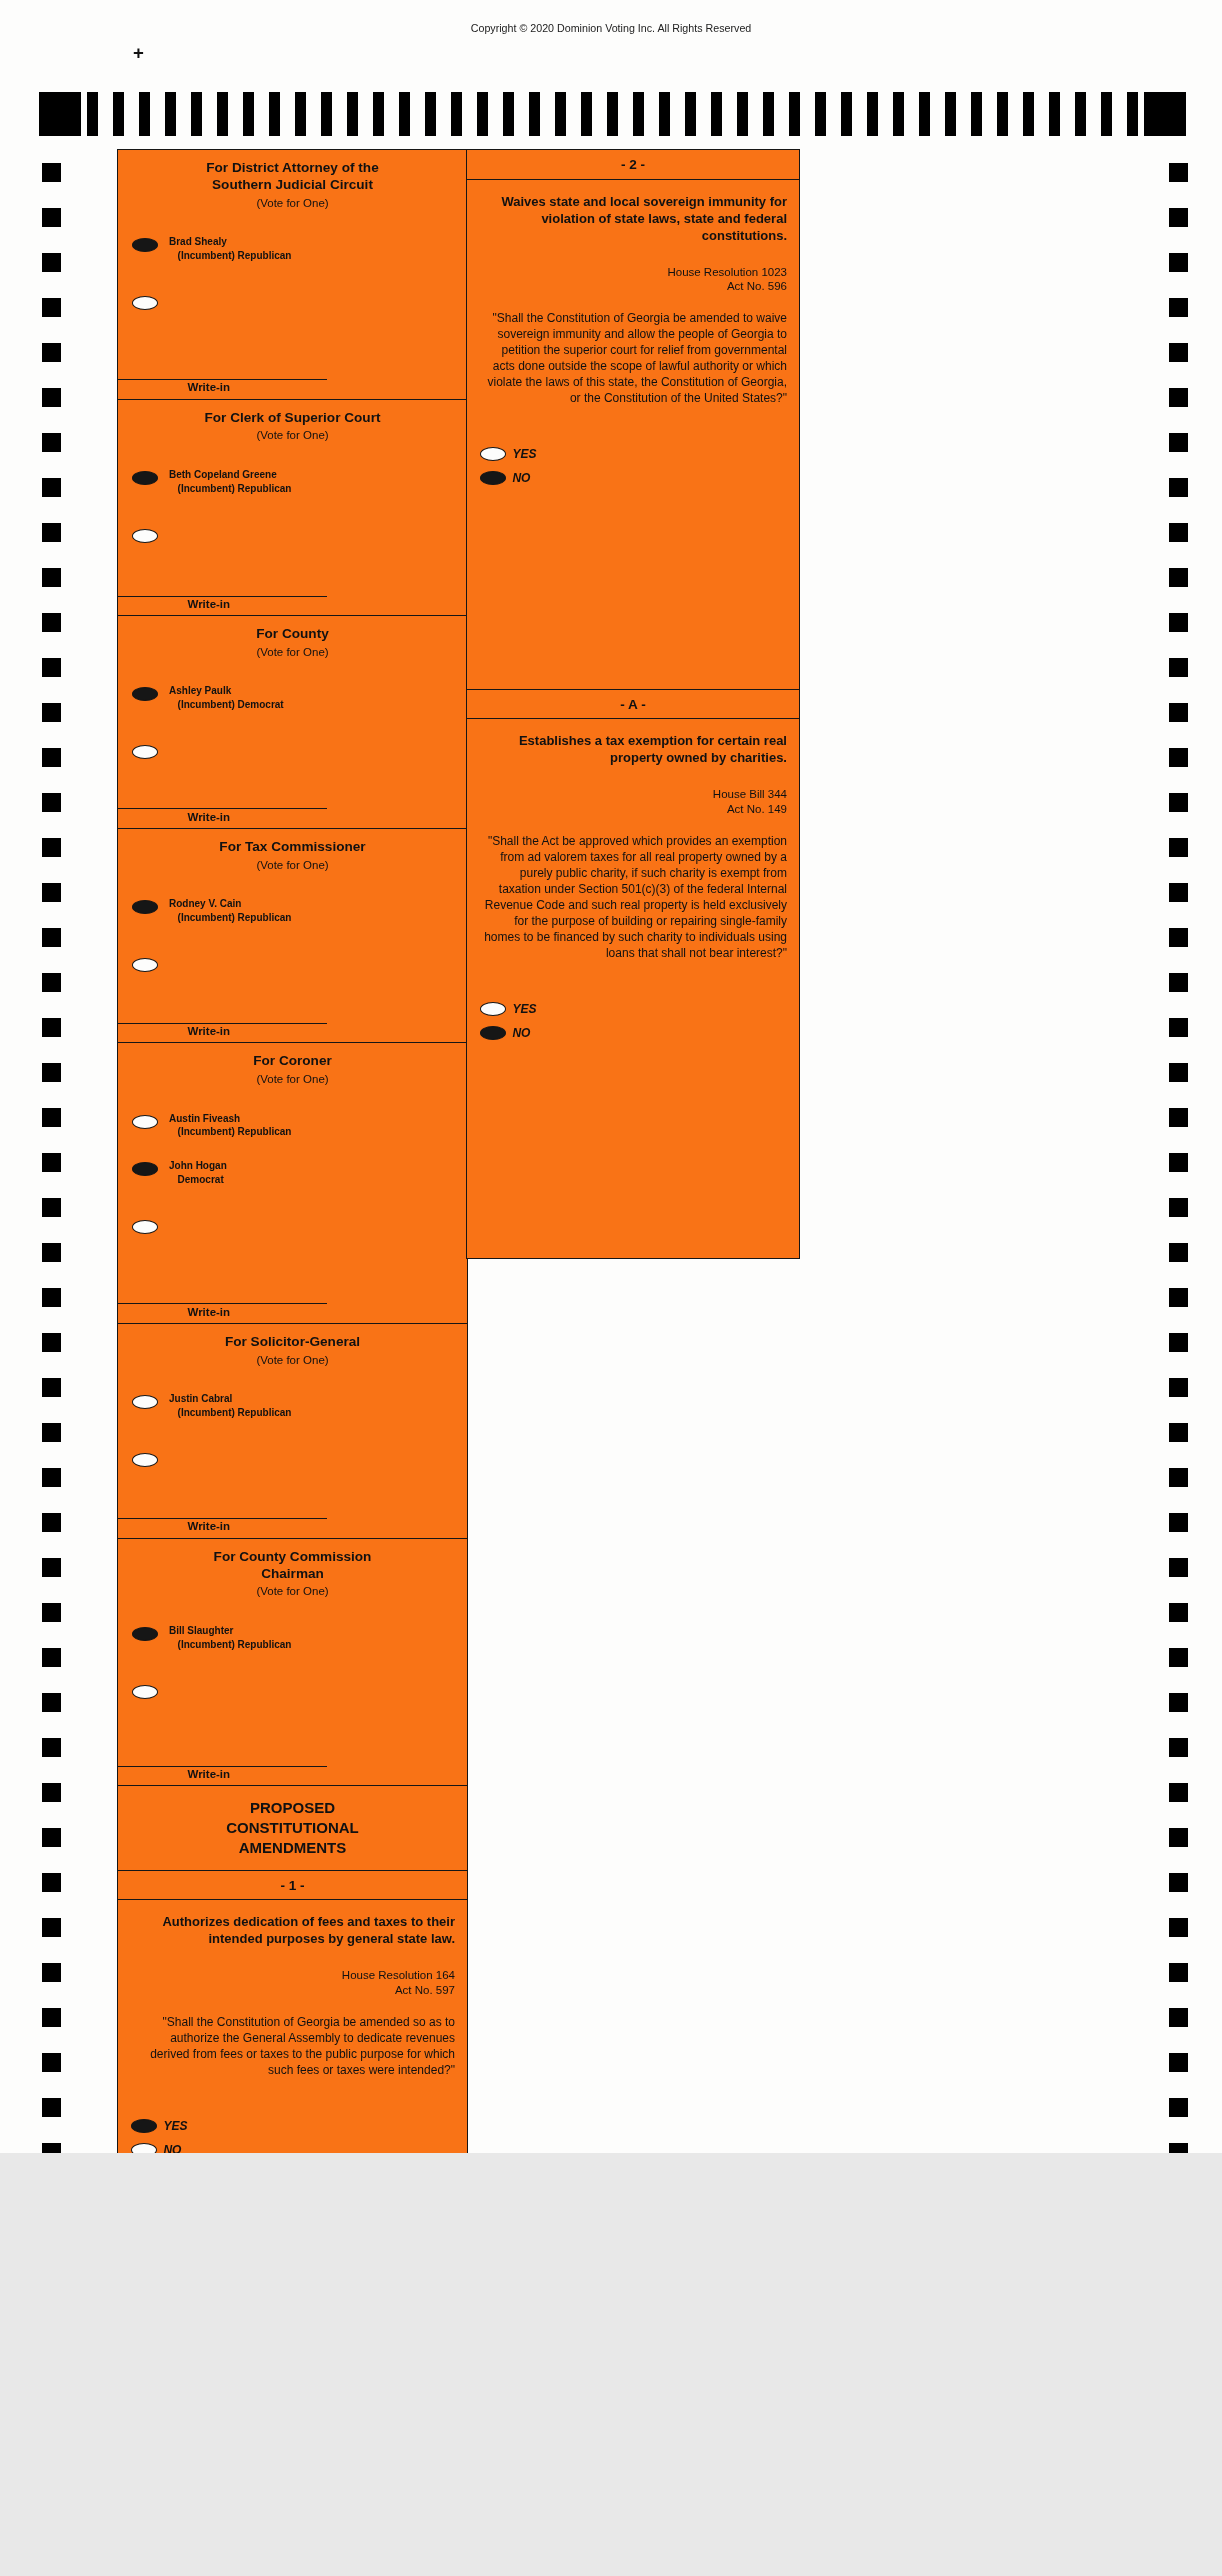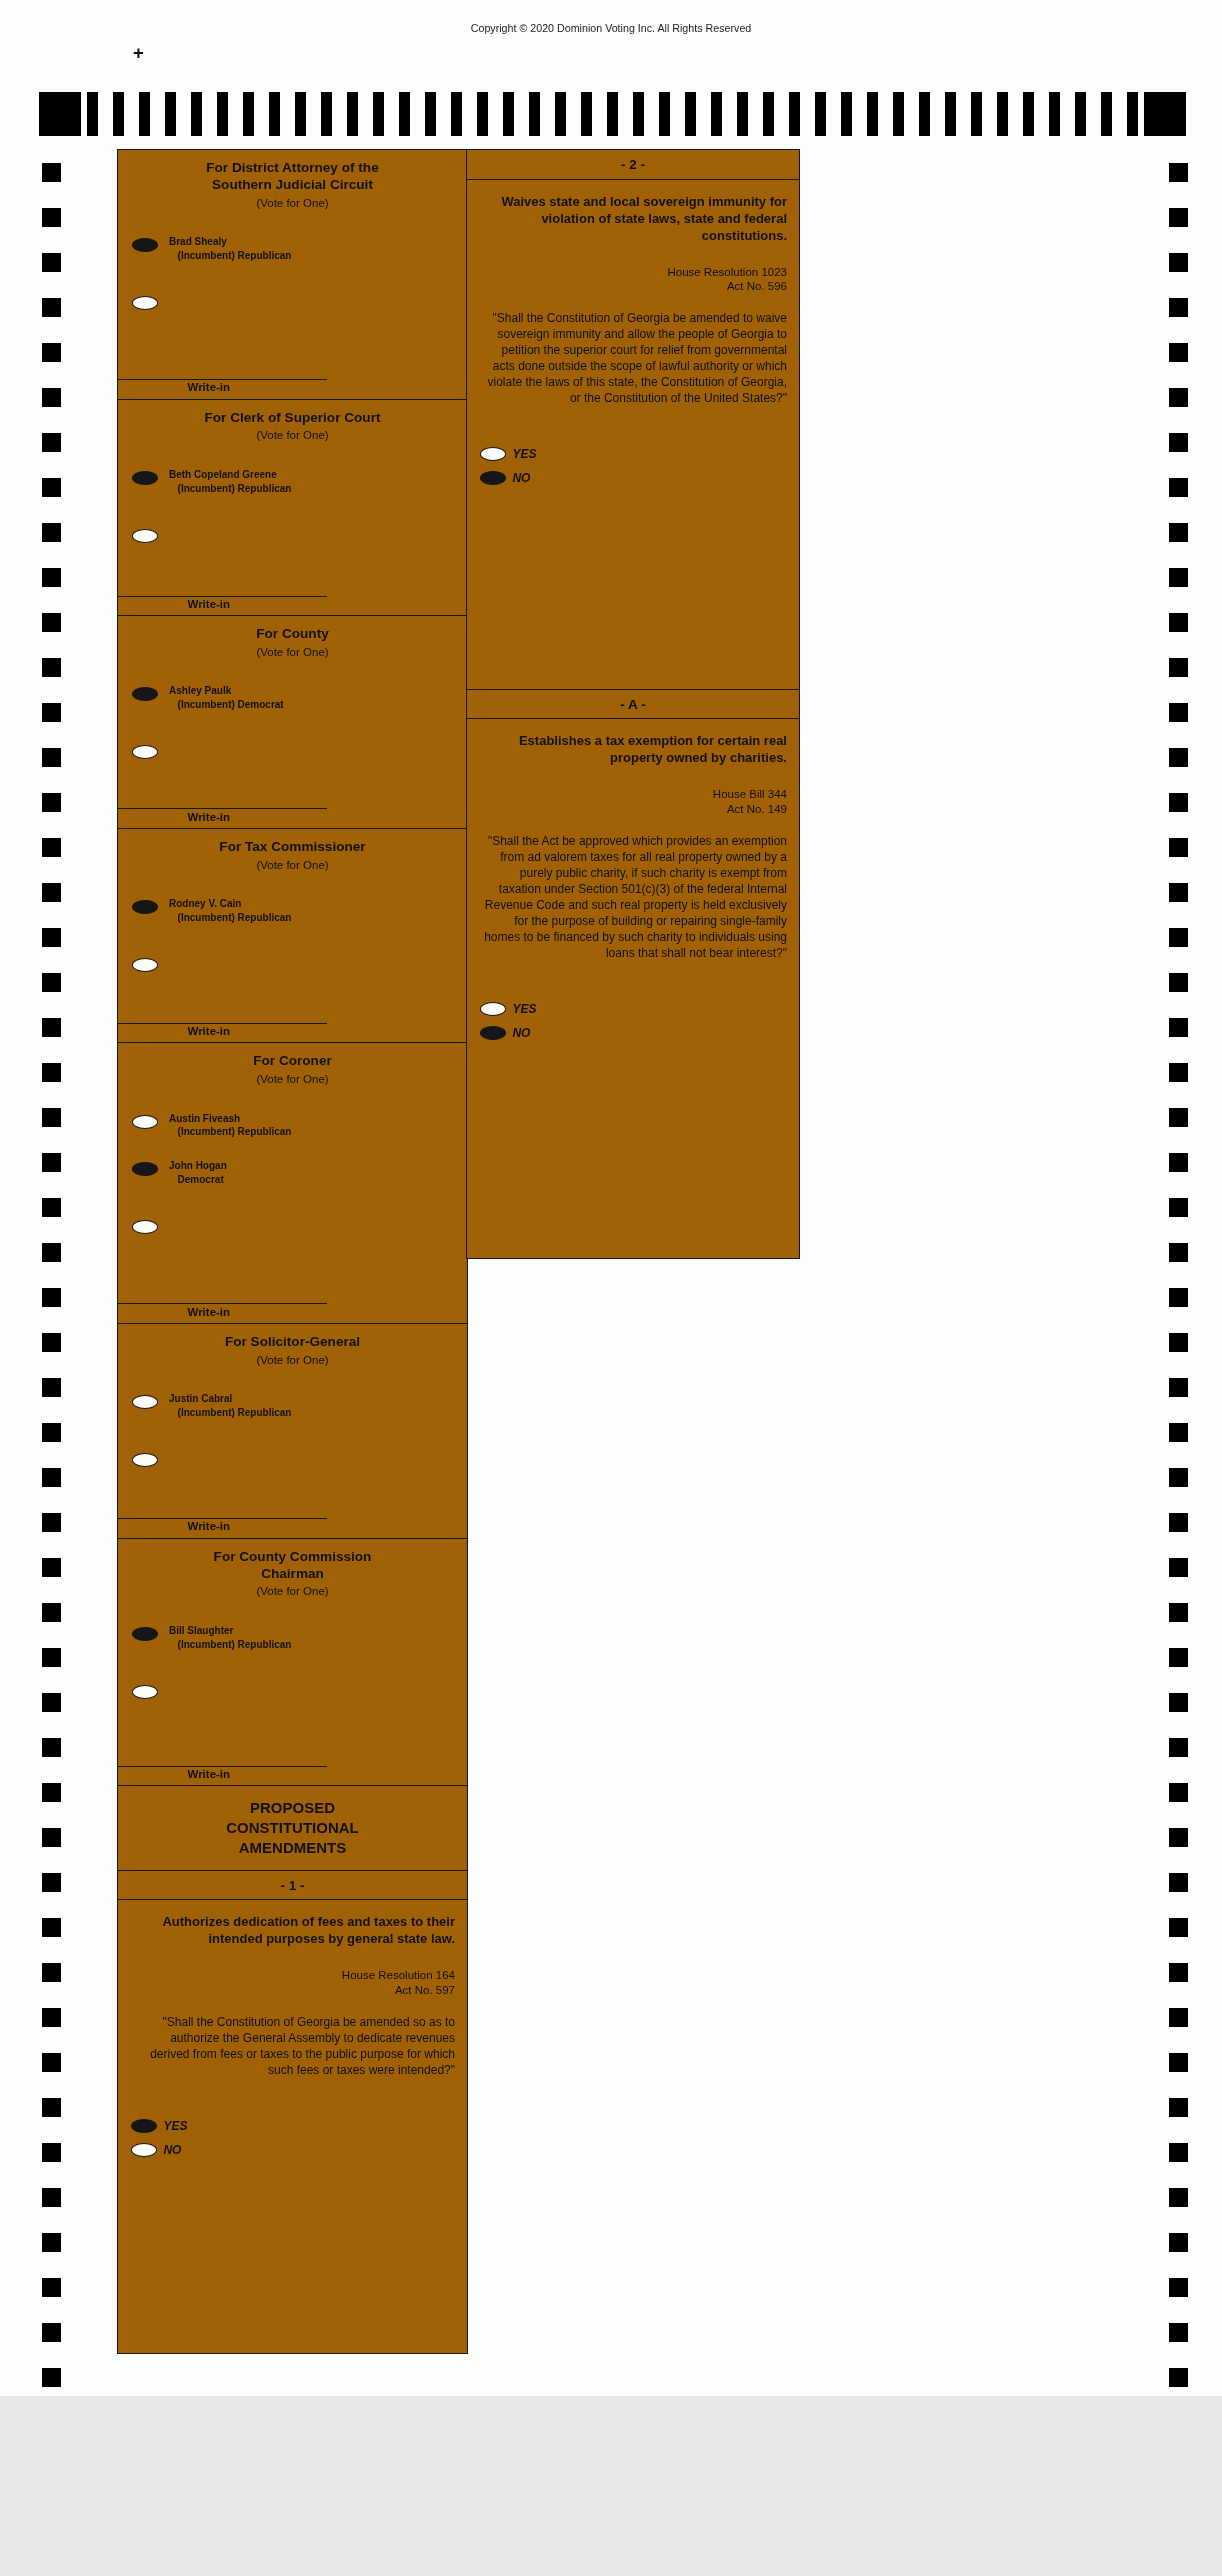--- a/index.html
+++ b/index.html
@@ -1,18 +1,18 @@
 <!DOCTYPE html>
 <html style="font-size:11.5px"><head>
 <meta charset="utf-8">
 <style>
   html,body{margin:0;padding:0;background:#e8e8e8;}
   .page{
     position:relative;
-    width:1222px;height:2396px;
+    width:1222px;height:2153px;
     background:#fdfdfc;
     font-family:"Liberation Sans",sans-serif;
     color:#111;
     overflow:hidden;
   }
   
   .copyright{position:absolute;top:21.5px;left:0;right:0;text-align:center;font-size:10.7px;color:#222;}
   .plus-mark{position:absolute;top:42px;left:133px;font-size:18.6px;font-weight:bold;}
   .timing-band{position:absolute;left:39px;right:36px;height:44px;display:flex;align-items:stretch;}
   .timing-band.top{top:92px;}
@@ -23,21 +23,21 @@
     background:repeating-linear-gradient(to bottom,#000 0 18.6px,transparent 18.6px 45px);}
   .timing-col.left{left:42px;}
   .timing-col.right{left:1169px;}
   .bottom-mark{position:absolute;background:#000;}
   .turn-over{position:absolute;top:2458px;right:80px;font-size:19.3px;font-weight:bold;}
   .compass{position:absolute;top:2465px;left:1154px;}
   
   .col{position:absolute;top:149px;}
   .col.left-col{left:117px;width:351px;}
   .col.right-col{left:466px;width:334px;}
-  .box{border:1.4px solid #161616;margin-top:-1.4px;box-sizing:border-box;display:flex;flex-direction:column;background:#a16207;}
+  .box{border:1.4px solid #161616;margin-top:-1.4px;box-sizing:border-box;display:flex;flex-direction:column;background:#f97316;}
   .box:first-child{margin-top:0;}
   
   .c-title{text-align:center;font-weight:bold;font-size:13.6px;line-height:1.25;margin:10px 5.7px 1.4px;white-space:pre-line;}
   .c-vote{text-align:center;font-size:11.5px;margin:1.4px 0 4.3px;}
   .cand{display:flex;align-items:flex-start;gap:10.7px;margin:23px 0 0 14.3px;}
   .cand.blank{margin-top:33px;}
   .oval{flex:0 0 auto;width:24px;height:12px;border:1.8px solid #161616;border-radius:50%;margin-top:2.1px;background:#fdfdfc;}
   .oval.filled{background:#161616;}
   .cand-name{display:block;font-weight:bold;font-size:10px;line-height:1.1;}
   .cand-detail{display:block;font-weight:bold;font-size:10px;margin:2.9px 0 0 8.6px;}

